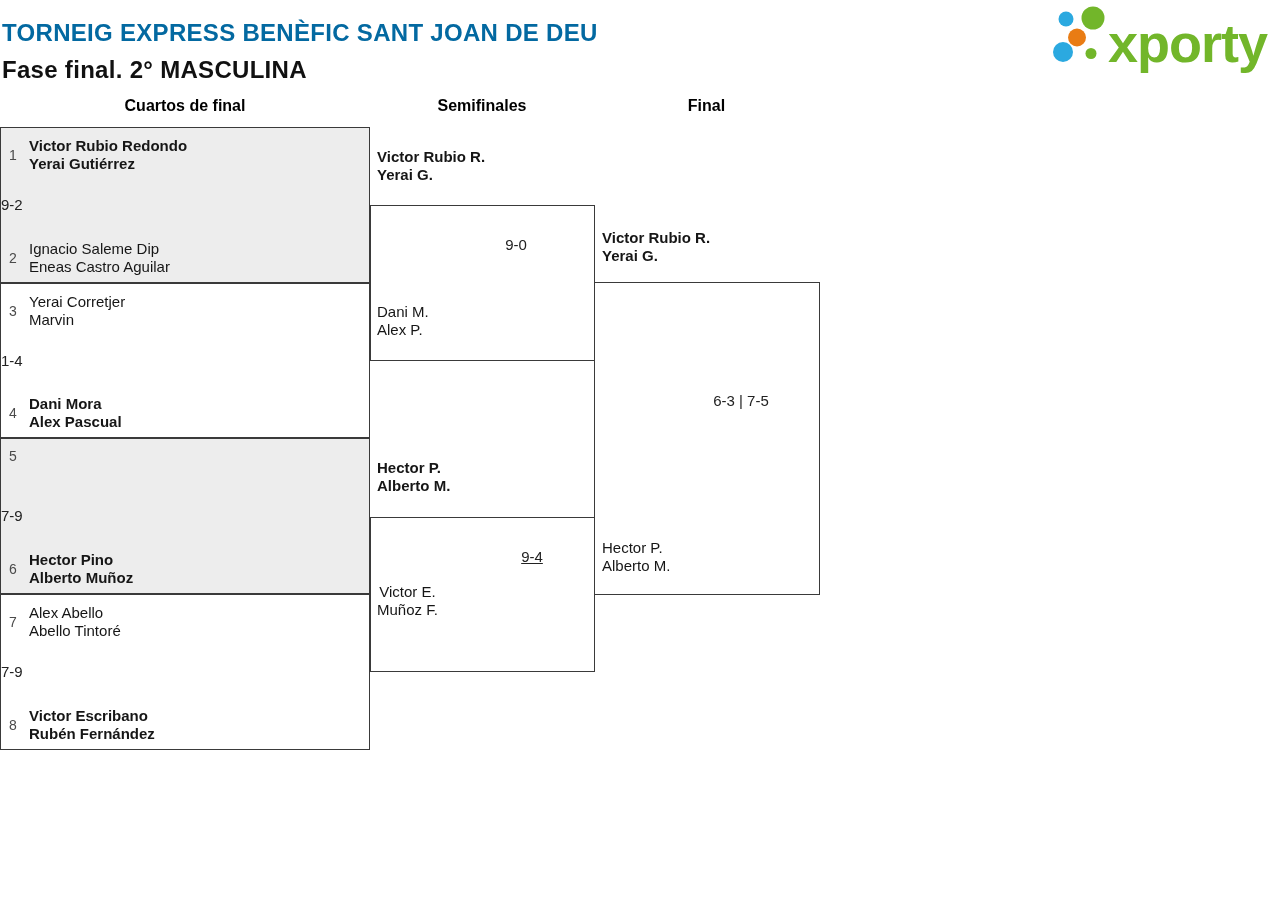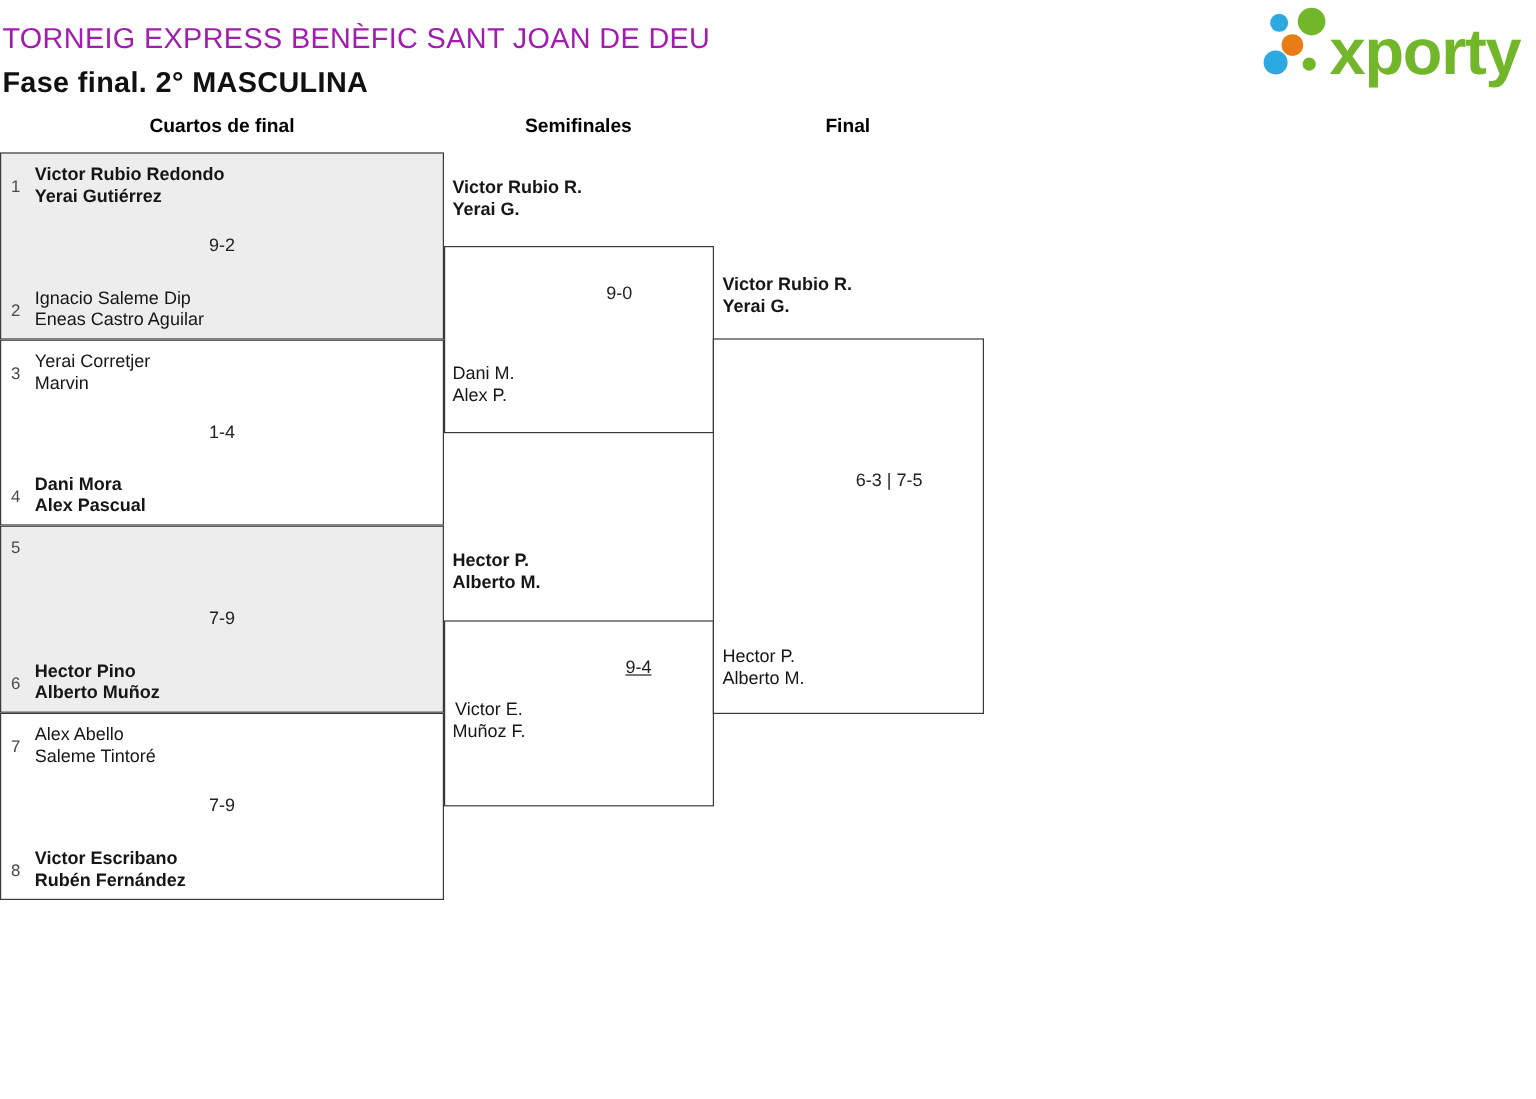--- a/index.html
+++ b/index.html
@@ -1,20 +1,20 @@
 <!DOCTYPE html>
 <html><head>
 <meta charset="utf-8">
 <style>
   html,body{margin:0;padding:0;background:#fff;}
   .page{position:relative;width:1280px;height:916px;background:#ffffff;
         font-family:"Liberation Sans",sans-serif;color:#161616;overflow:hidden;}
 
   
-  .title{position:absolute;left:2px;top:3px;font-size:24px;font-weight:400;color:#a21caf;letter-spacing:.3px;white-space:nowrap;}
+  .title{position:absolute;left:2px;top:3px;font-size:24px;font-weight:700;color:#0369a1;letter-spacing:.3px;white-space:nowrap;}
   .subtitle{position:absolute;left:2px;top:36px;font-size:24px;font-weight:700;color:#111;letter-spacing:.3px;white-space:nowrap;}
   .logo{position:absolute;left:1044px;top:0;width:232px;height:78px;cursor:pointer;}
 
   
   .round-header{position:absolute;top:97px;font-size:16px;font-weight:700;text-align:center;color:#000;}
   .rh-qf{left:0;width:370px;}
   .rh-sf{left:370px;width:224px;}
   .rh-f{left:594px;width:225px;}
 
   
@@ -25,21 +25,21 @@
   .qf3{top:438px;height:156px;}
   .qf4{top:594px;height:156px;}
 
   .team{position:absolute;left:4px;right:8px;display:flex;align-items:center;}
   .team.top{top:9px;}
   .team.bottom{bottom:6px;}
   .seed{width:16px;text-align:center;font-size:14px;color:#4a4a4a;flex:none;}
   .names{margin-left:8px;font-size:15px;line-height:18px;color:#161616;}
   .name{display:block;white-space:nowrap;}
   .w .name{font-weight:700;}
-  .score{position:absolute;left:0;right:0;top:50%;margin-top:-9px;text-align:center;
+  .score{position:absolute;left:0;right:0;top:50%;margin-top:-9px;text-align:left;
          font-size:15px;line-height:18px;color:#222;}
 
   
   .conn{position:absolute;border:1px solid #3a3a3a;box-sizing:border-box;background:transparent;}
   .sf1{left:370px;top:205px;width:225px;height:156px;}
   .sf2{left:370px;top:517px;width:225px;height:155px;}
   .fin{left:594px;top:282px;width:226px;height:313px;}
 
   
   .flabel{position:absolute;font-size:15px;line-height:18px;color:#161616;}
@@ -127,21 +127,21 @@
         <span class="name">Alberto Muñoz</span>
       </span>
     </div>
   </div>
 
   <div class="match qf4">
     <div class="team top">
       <span class="seed">7</span>
       <span class="names">
         <span class="name">Alex Abello</span>
-        <span class="name">Saleme Tintoré</span>
+        <span class="name">Abello Tintoré</span>
       </span>
     </div>
     <div class="score">7-9</div>
     <div class="team bottom">
       <span class="seed">8</span>
       <span class="names w">
         <span class="name">Victor Escribano</span>
         <span class="name">Rubén Fernández</span>
       </span>
     </div>

